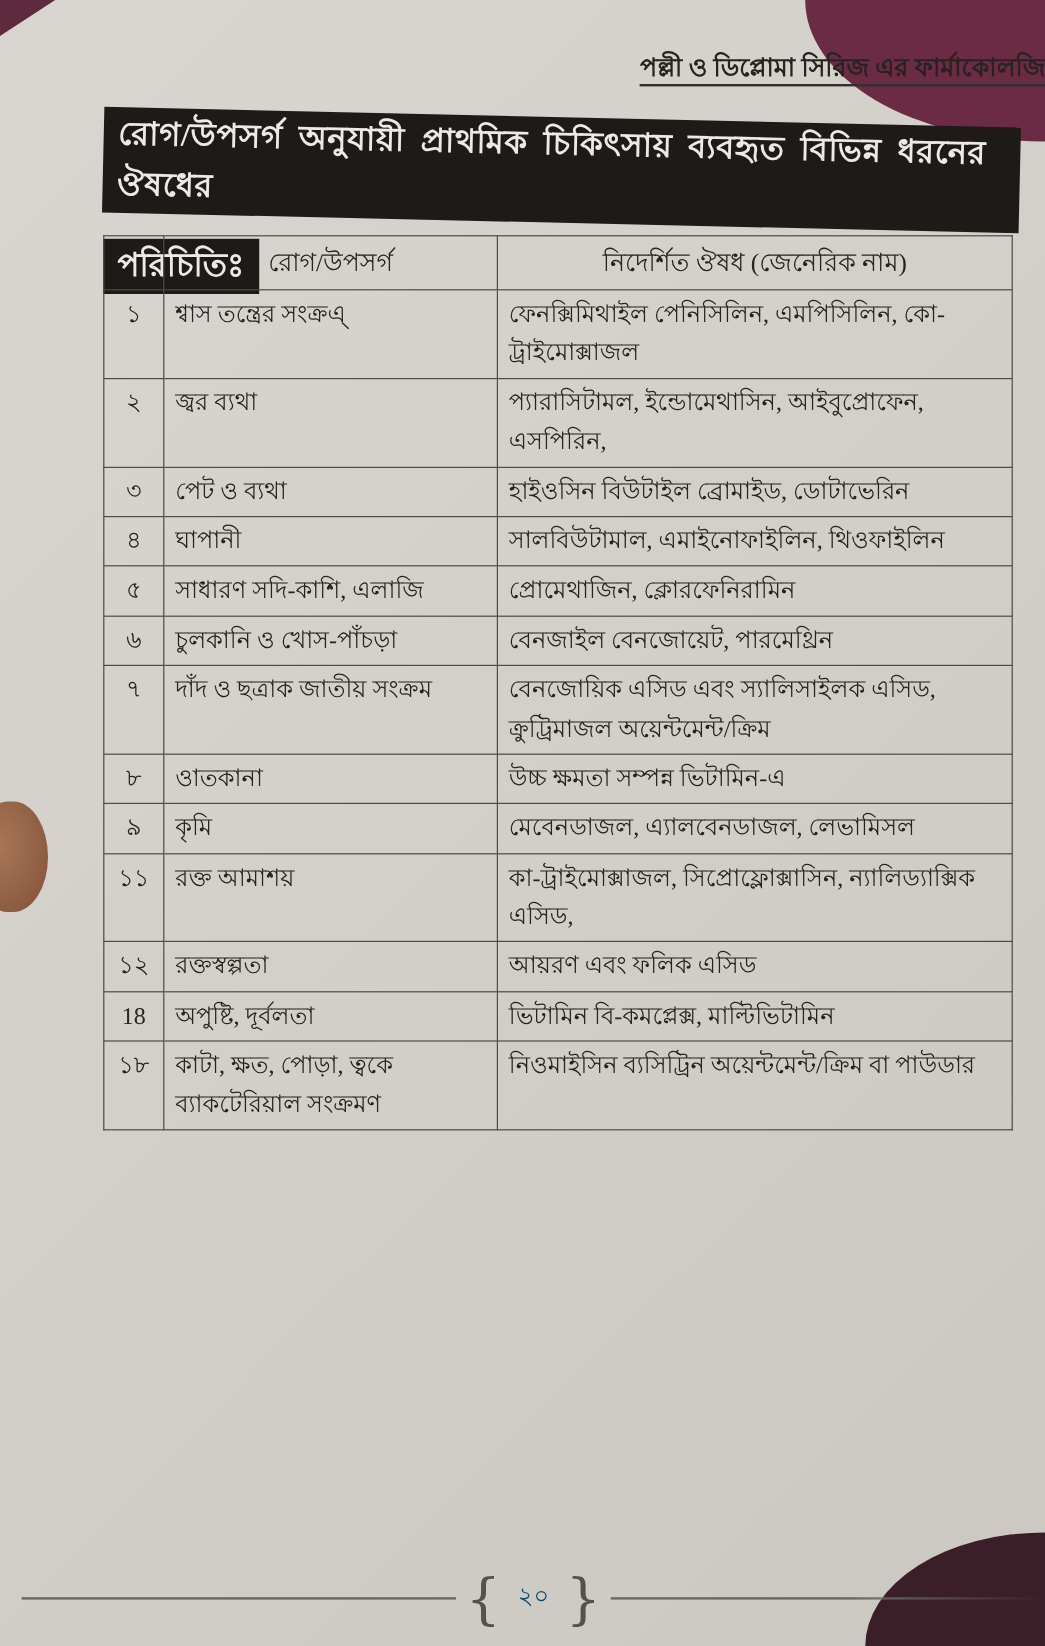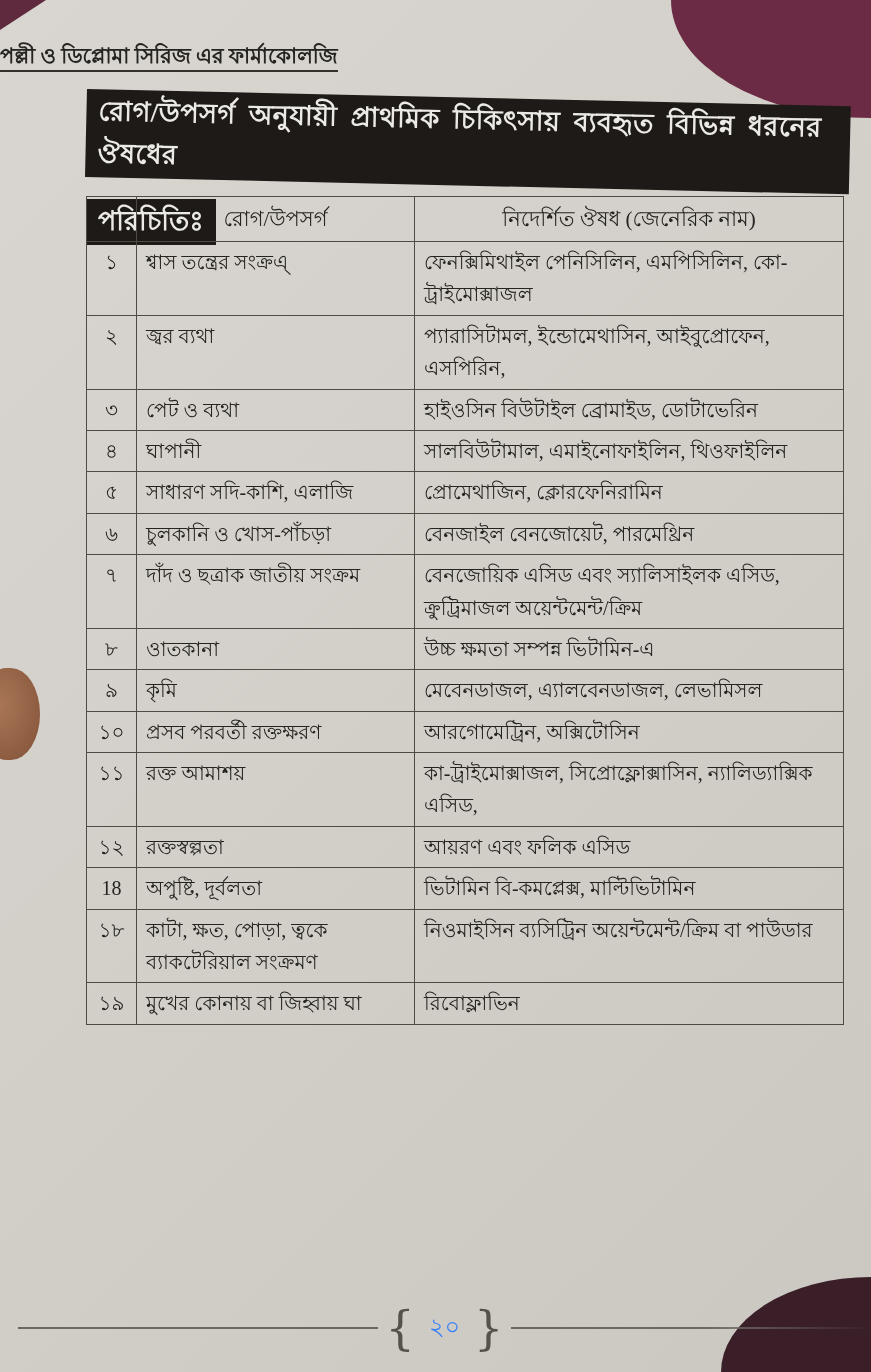--- a/index.html
+++ b/index.html
@@ -16,21 +16,21 @@
   .corner.tr{right:0;top:0;width:200px;height:118px;
     background:#6b2b44;border-bottom-left-radius:100% 100%;}
   .corner.br{right:0;bottom:0;width:150px;height:95px;
     background:#3a1f29;border-top-left-radius:100% 100%;}
   .finger{position:absolute;left:-18px;top:668px;width:58px;height:92px;z-index:1;
     background:radial-gradient(ellipse at 30% 40%,#a97757,#8e5d41 70%,#7a4e36);
     border-radius:50% 60% 60% 50%;}
   .page{position:absolute;inset:0;z-index:2;}
 
   .book-title{
-    text-align:left;margin-top:40px;font-size:21px;font-weight:bold;
+    text-align:right;margin-top:40px;font-size:21px;font-weight:bold;
   }
   .book-title span{border-bottom:2px solid #33302b;padding-bottom:2px;}
 
   .heading{margin:14px 0 0 86px;width:770px;}
   .hl{
     display:inline-block;background:#1d1a17;color:#eceae4;font-weight:bold;
     font-size:27px;line-height:1.55;padding:2px 12px;
   }
   .hl.line1{width:740px;transform:rotate(1.3deg);transform-origin:left center;
     letter-spacing:.5px;word-spacing:6px;}
@@ -52,21 +52,21 @@
   .footer{
     position:absolute;left:0;bottom:24px;width:100%;z-index:2;
     display:flex;align-items:center;justify-content:center;
   }
   .footer .rule{flex:1;height:2px;background:#6b6862;}
   .footer .rule.left{margin-left:18px;}
   .footer .rule.right{margin-right:0;
     background:linear-gradient(to right,#6b6862 55%,transparent 100%);}
   .footer .brace{font-size:46px;font-weight:300;color:#555249;line-height:0;
     font-family:"DejaVu Serif",serif;margin:0 8px;}
-  .footer .num{font-size:24px;color:#3b82f6;padding:0 6px;}
+  .footer .num{font-size:20px;color:#0c4a6e;padding:0 6px;}
 </style>
 </head>
 <body>
 
 <div class="corner tl"></div>
 <div class="corner tr"></div>
 <div class="corner br"></div>
 <div class="finger"></div>
 
 <div class="page">
@@ -133,49 +133,39 @@
           <td class="no">৮</td>
           <td>ওাতকানা</td>
           <td>উচ্চ ক্ষমতা সম্পন্ন ভিটামিন-এ</td>
         </tr>
         <tr>
           <td class="no">৯</td>
           <td>কৃমি</td>
           <td>মেবেনডাজল, এ্যালবেনডাজল, লেভামিসল</td>
         </tr>
         <tr>
-          <td class="no">১০</td>
-          <td>প্রসব পরবর্তী রক্তক্ষরণ</td>
-          <td>আরগোমেট্রিন, অক্সিটোসিন</td>
-        </tr>
-        <tr>
           <td class="no">১১</td>
           <td>রক্ত আমাশয়</td>
           <td>কা-ট্রাইমোক্সাজল, সিপ্রোফ্লোক্সাসিন, ন্যালিড্যাক্সিক এসিড,</td>
         </tr>
         <tr>
           <td class="no">১২</td>
           <td>রক্তস্বল্পতা</td>
           <td>আয়রণ এবং ফলিক এসিড</td>
         </tr>
         <tr>
           <td class="no">18</td>
           <td>অপুষ্টি, দূর্বলতা</td>
           <td>ভিটামিন বি-কমপ্লেক্স, মাল্টিভিটামিন</td>
         </tr>
         <tr>
           <td class="no">১৮</td>
           <td>কাটা, ক্ষত, পোড়া, ত্বকে ব্যাকটেরিয়াল সংক্রমণ</td>
           <td>নিওমাইসিন ব্যসিট্রিন অয়েন্টমেন্ট/ক্রিম বা পাউডার</td>
         </tr>
-        <tr>
-          <td class="no">১৯</td>
-          <td>মুখের কোনায় বা জিহ্বায় ঘা</td>
-          <td>রিবোফ্লাভিন</td>
-        </tr>
       </tbody>
   </table>
 
   <div class="footer">
     <span class="rule left"></span>
     <span class="brace">{</span>
     <span class="num">২০</span>
     <span class="brace">}</span>
     <span class="rule right"></span>
   </div>

